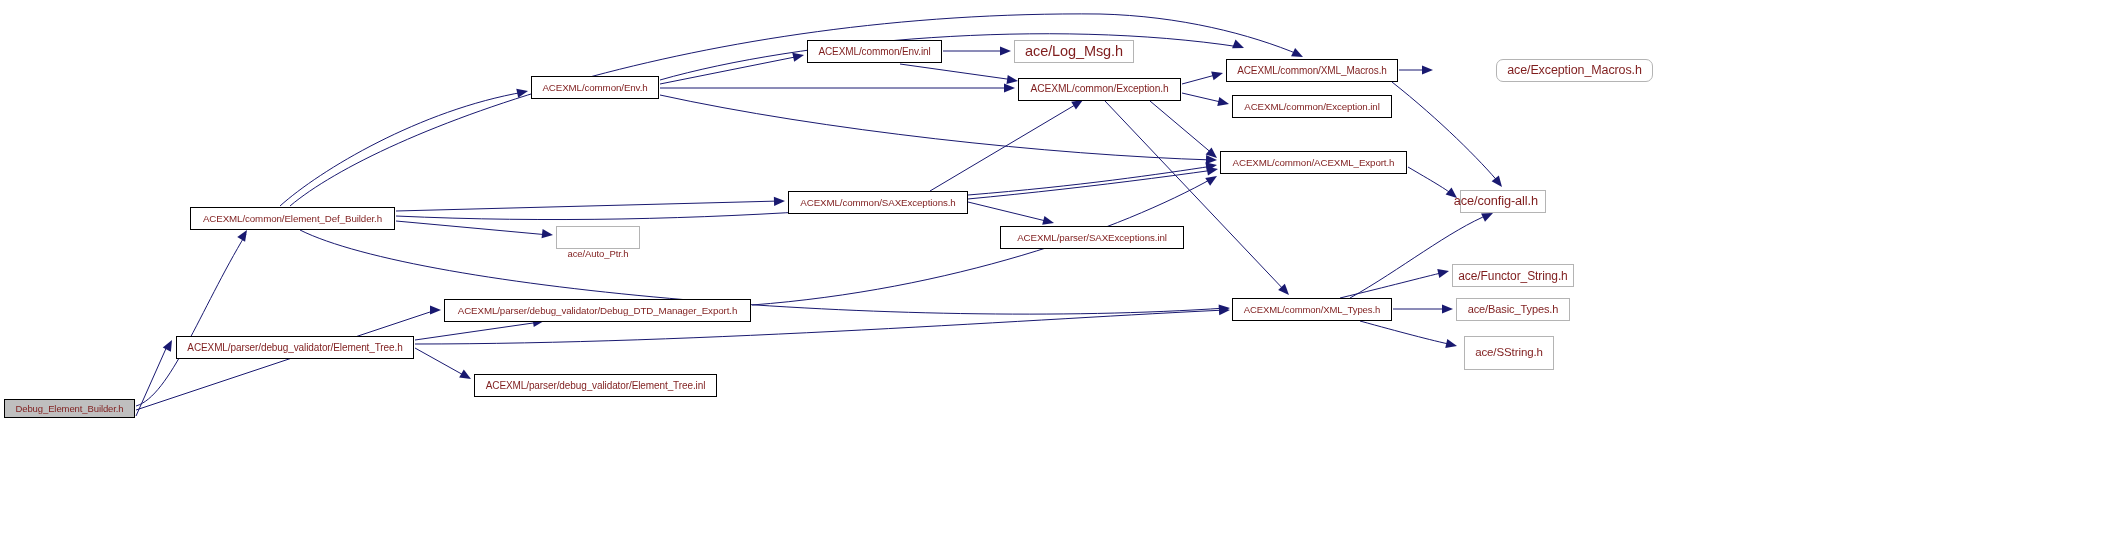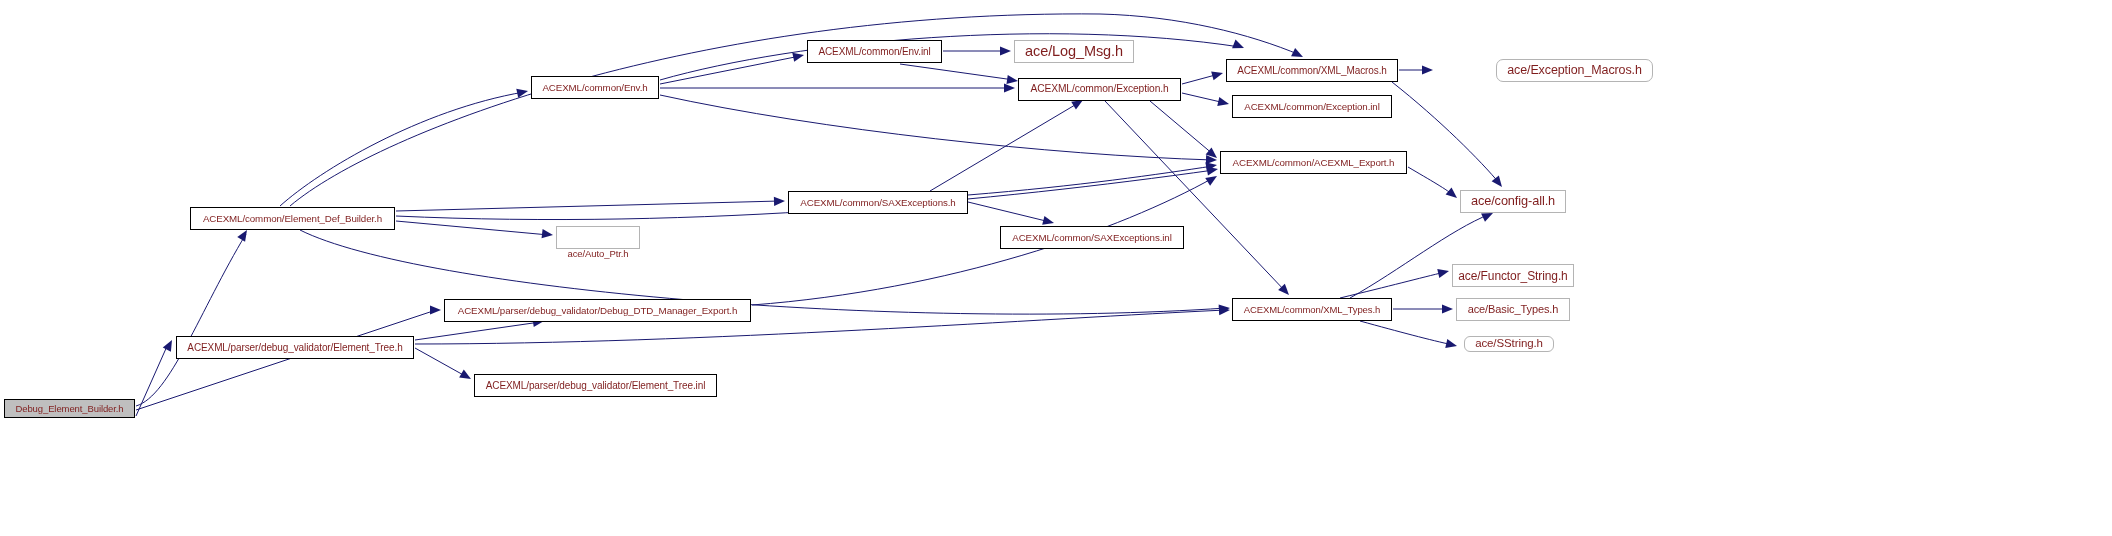--- a/index.html
+++ b/index.html
@@ -145,42 +145,42 @@
     </div>
     <div class="node kind-external" style="left: 1496px; top: 59px; width: 157px; height: 23px; border-radius: 7px;">
       <span class="node-label" style="font-size: 12.5px;">ace/Exception_Macros.h</span>
     </div>
     <div class="node kind-normal" style="left: 1232px; top: 95px; width: 160px; height: 23px;">
       <span class="node-label" style="font-size: 9.75px;">ACEXML/common/Exception.inl</span>
     </div>
     <div class="node kind-normal" style="left: 1220px; top: 151px; width: 187px; height: 23px;">
       <span class="node-label" style="font-size: 9.75px;">ACEXML/common/ACEXML_Export.h</span>
     </div>
-    <div class="node kind-external" style="left: 1460px; top: 190px; width: 106px; height: 23px;">
+    <div class="node kind-external" style="left: 1460px; top: 190px; width: 86px; height: 23px; justify-content: flex-end;">
       <span class="node-label" style="font-size: 12.75px;">ace/config-all.h</span>
     </div>
     <div class="node kind-normal" style="left: 788px; top: 191px; width: 180px; height: 23px;">
       <span class="node-label" style="font-size: 9.75px;">ACEXML/common/SAXExceptions.h</span>
     </div>
     <div class="node kind-normal" style="left: 1000px; top: 226px; width: 184px; height: 23px;">
-      <span class="node-label" style="font-size: 9.75px;">ACEXML/common/SAXExceptions.inl</span>
+      <span class="node-label" style="font-size: 9.75px;">ACEXML/parser/SAXExceptions.inl</span>
     </div>
     <div class="node kind-external" style="left: 556px; top: 226px; width: 84px; height: 23px;">
       <span class="node-label" style="font-size: 9.5px; margin-top: 32px;">ace/Auto_Ptr.h</span>
     </div>
     <div class="node kind-normal" style="left: 1232px; top: 298px; width: 160px; height: 23px;">
       <span class="node-label" style="font-size: 9.5px;">ACEXML/common/XML_Types.h</span>
     </div>
     <div class="node kind-external" style="left: 1452px; top: 264px; width: 122px; height: 23px;">
       <span class="node-label" style="font-size: 12px;">ace/Functor_String.h</span>
     </div>
     <div class="node kind-external" style="left: 1456px; top: 298px; width: 114px; height: 23px;">
       <span class="node-label" style="font-size: 11px;">ace/Basic_Types.h</span>
     </div>
-    <div class="node kind-external" style="left: 1464px; top: 336px; width: 90px; height: 16px; border-radius: 6px;">
+    <div class="node kind-external" style="left: 1464px; top: 336px; width: 90px; height: 34px;">
       <span class="node-label" style="font-size: 11.5px;">ace/SString.h</span>
     </div>
     <div class="node kind-normal" style="left: 444px; top: 299px; width: 307px; height: 23px;">
       <span class="node-label" style="font-size: 9.75px;">ACEXML/parser/debug_validator/Debug_DTD_Manager_Export.h</span>
     </div>
     <div class="node kind-normal" style="left: 176px; top: 336px; width: 238px; height: 23px;">
       <span class="node-label" style="font-size: 10px;">ACEXML/parser/debug_validator/Element_Tree.h</span>
     </div>
     <div class="node kind-normal" style="left: 474px; top: 374px; width: 243px; height: 23px;">
       <span class="node-label" style="font-size: 10px;">ACEXML/parser/debug_validator/Element_Tree.inl</span>

